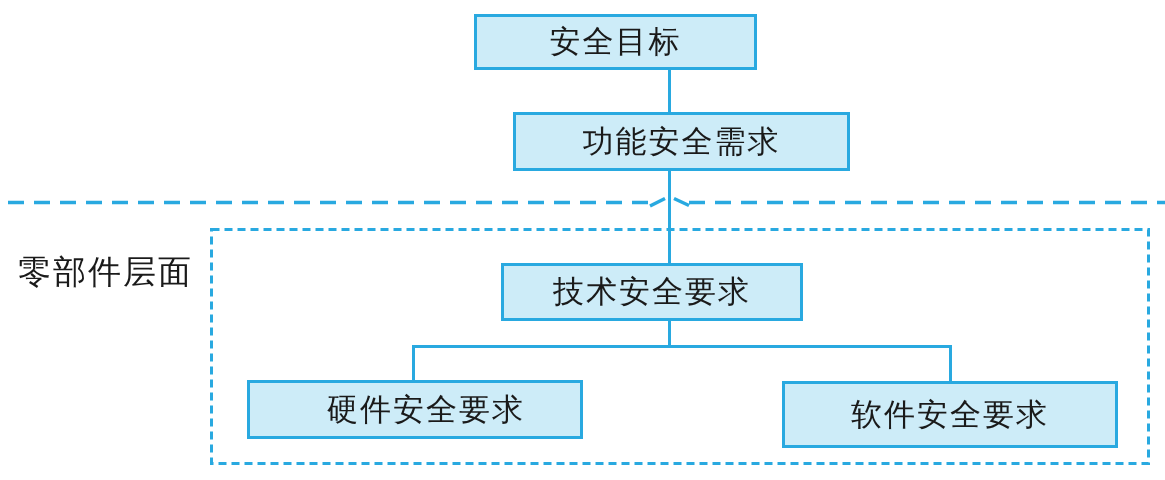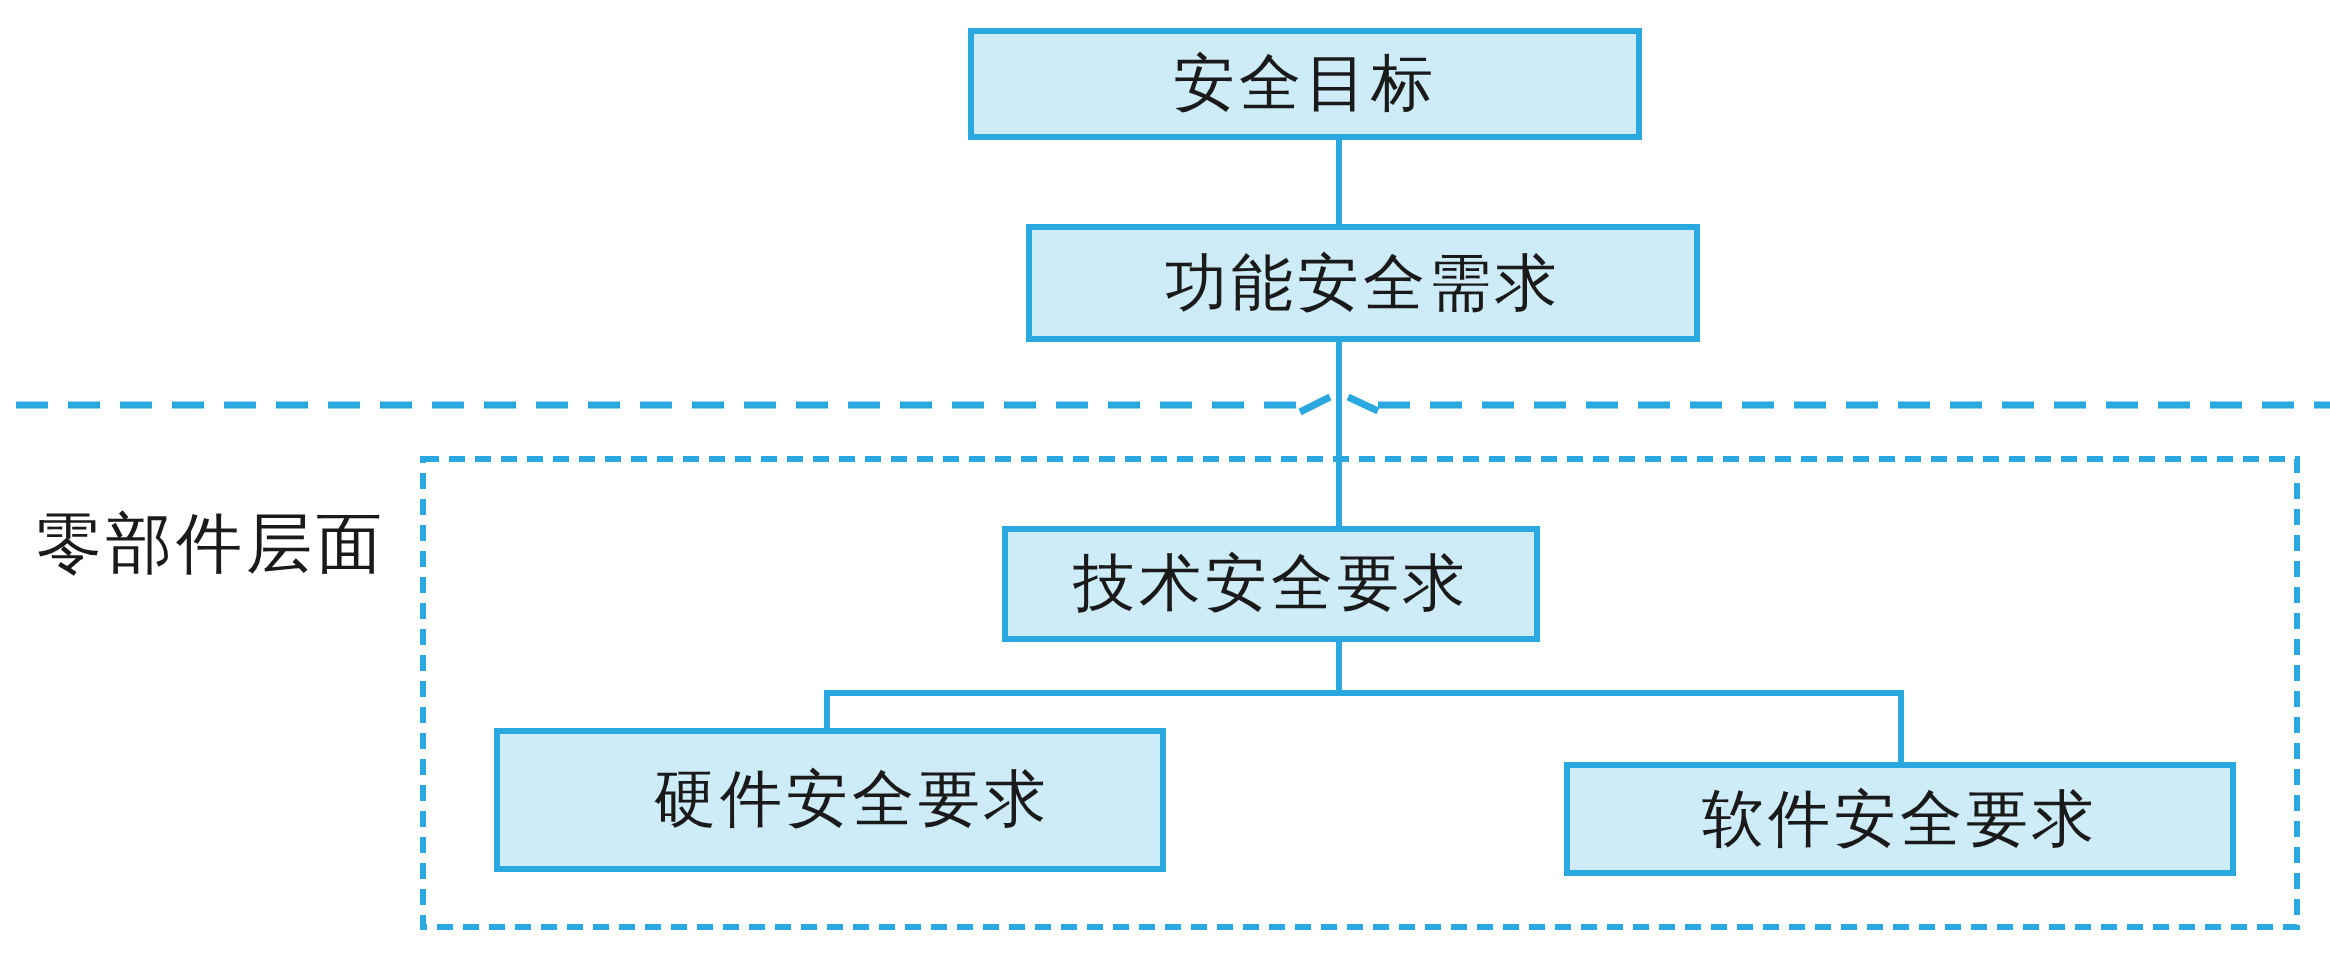--- a/index.html
+++ b/index.html
@@ -28,25 +28,25 @@
     background: var(--box-fill, #cdecf8);
     border: 3px solid var(--box-border, #29a9e0);
     display: flex;
     align-items: center;
     justify-content: center;
     font-size: 31px;
     color: var(--text-color, #1a1a1a);
     letter-spacing: 2px;
     white-space: nowrap;
   }
-  .node-safety-goal          { left: 484px; top: 14px;  width: 337px; height: 56px; }
+  .node-safety-goal          { left: 474px; top: 14px;  width: 283px; height: 56px; }
   .node-functional           { left: 513px; top: 112px; width: 337px; height: 59px; }
-  .node-technical            { left: 501px; top: 263px; width: 269px; height: 58px; }
-  .node-hardware             { left: 247px; top: 364px; width: 336px; height: 72px; padding-left: 22px; }
-  .node-software             { left: 782px; top: 381px; width: 336px; height: 57px; }
+  .node-technical            { left: 501px; top: 263px; width: 302px; height: 58px; }
+  .node-hardware             { left: 247px; top: 380px; width: 336px; height: 59px; padding-left: 22px; }
+  .node-software             { left: 782px; top: 381px; width: 336px; height: 67px; }
   .section-label {
     position: absolute;
     left: 18px;
     top: 226px;
     font-size: 33px;
     color: var(--text-color, #1a1a1a);
     letter-spacing: 2px;
     white-space: nowrap;
     margin-top: 24px;
   }

